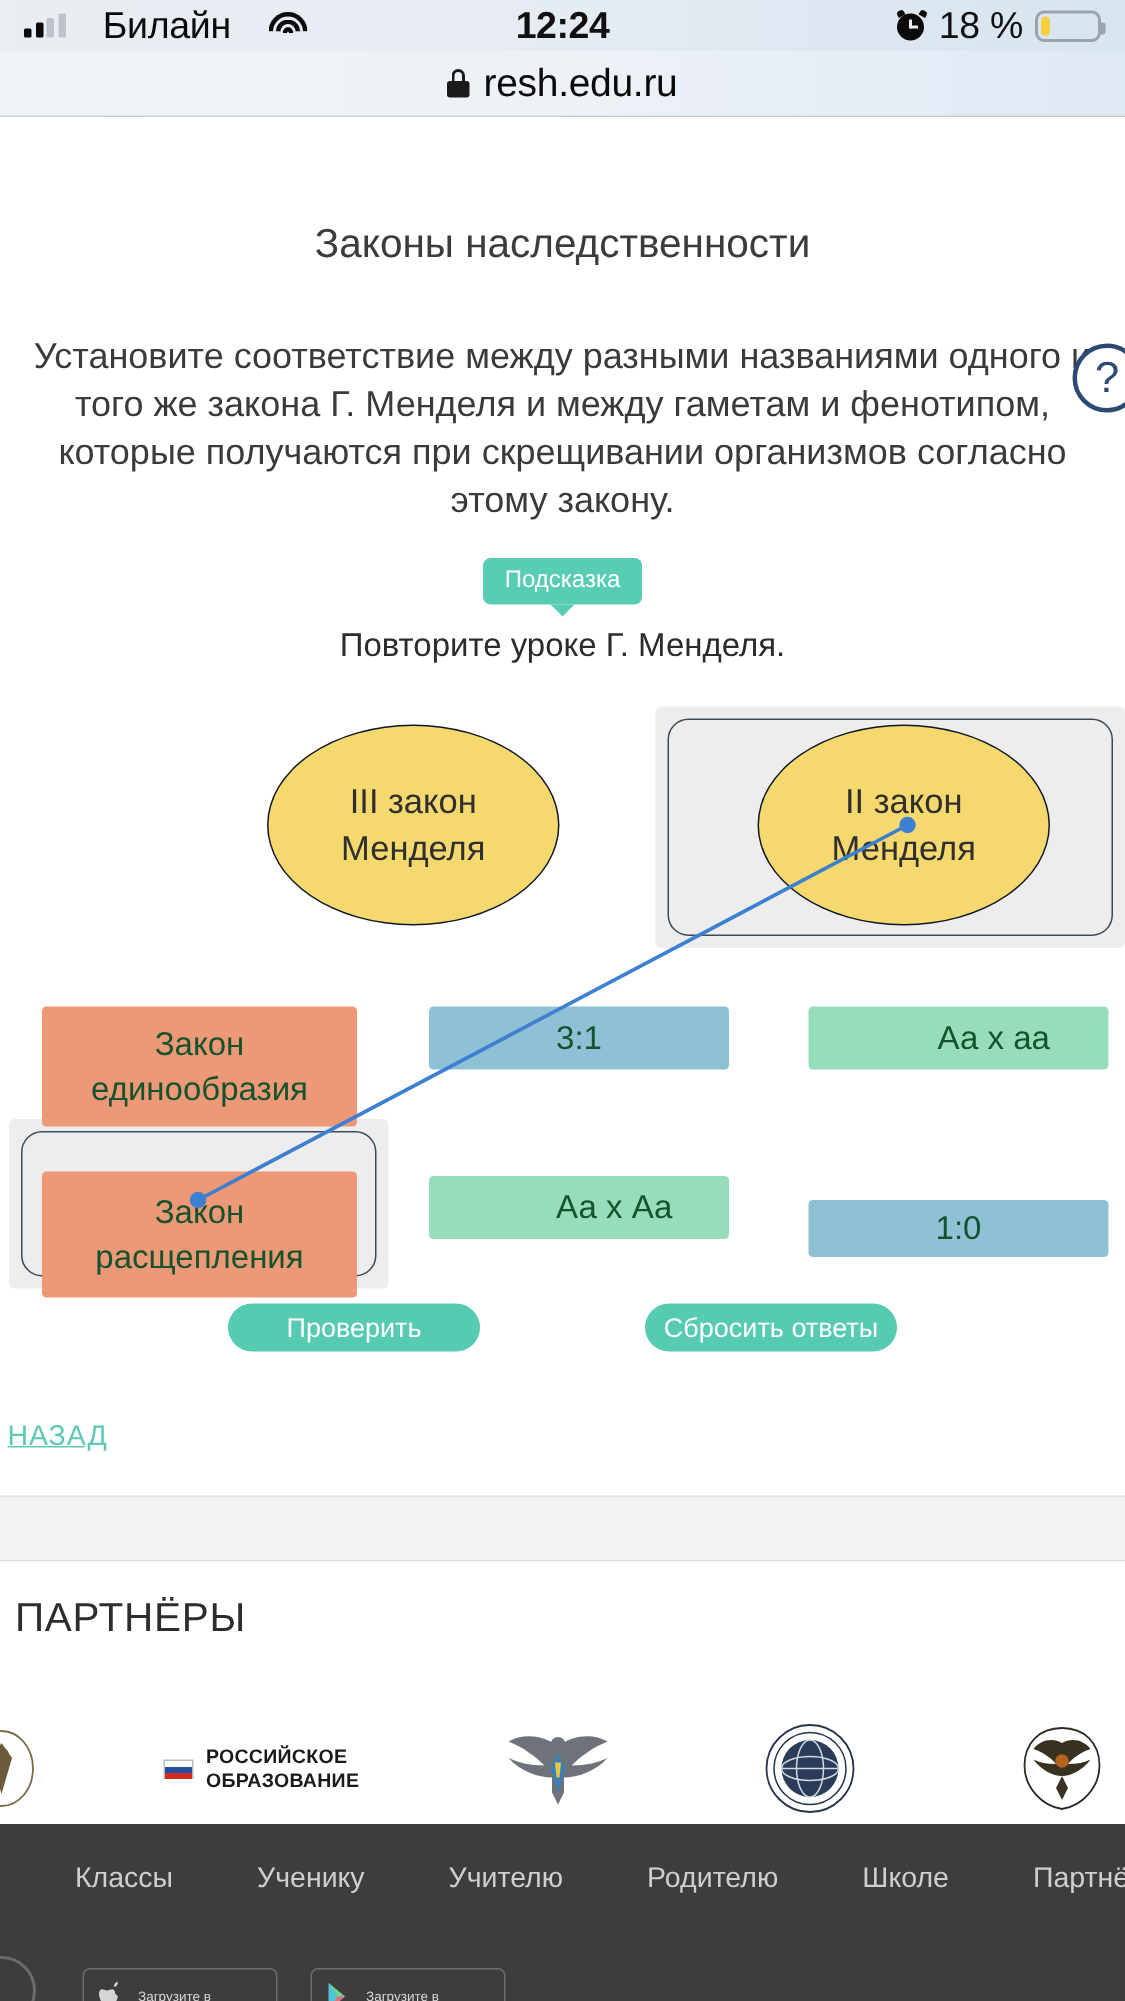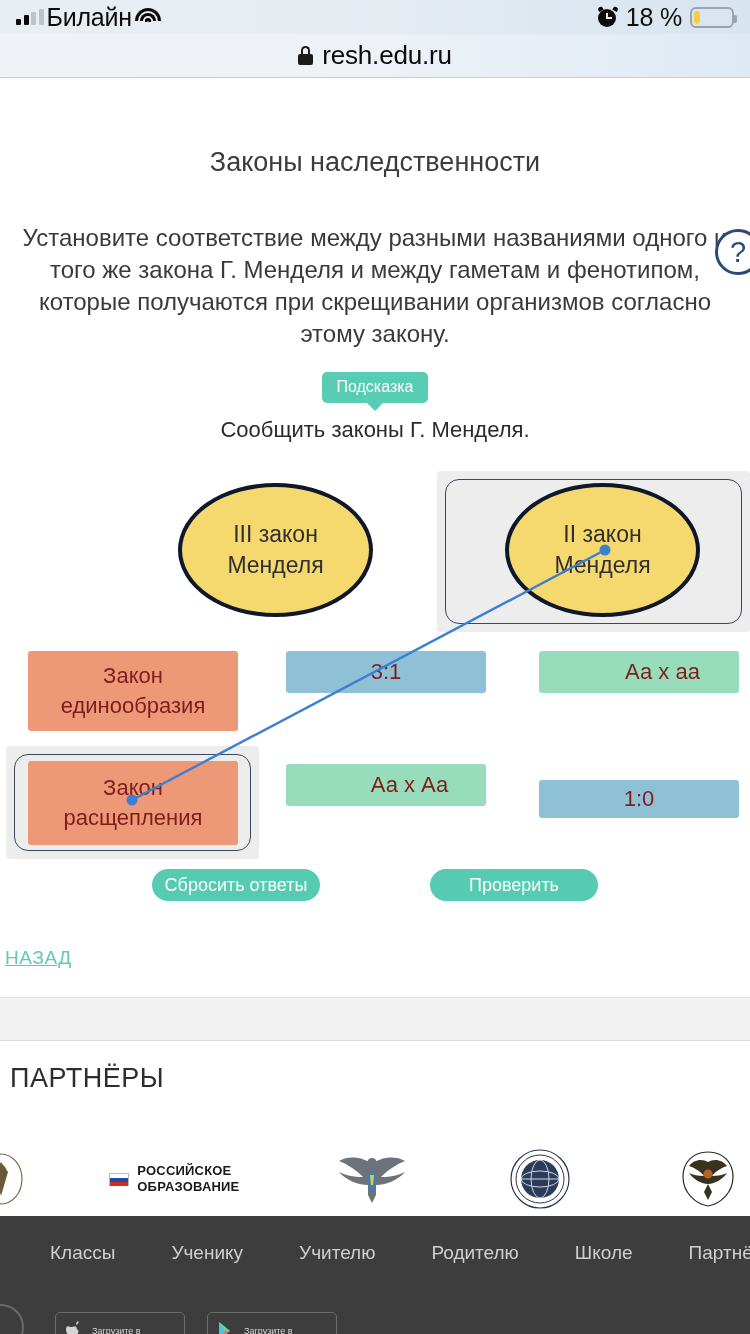--- a/index.html
+++ b/index.html
@@ -10,21 +10,21 @@
     overflow: hidden;
   }
   #screen { position: relative; width: 750px; height: 1334px; overflow: hidden; }
 
   
   .statusbar {
     position: absolute; top: 0; left: 0; width: 750px; height: 34px;
     background: linear-gradient(to right, #e9eef3 0%, #e6ecf2 45%, #d8e4f0 100%);
     display: flex; align-items: center; padding: 0 16px;
   }
-  .sb-left { display: flex; align-items: center; gap: 3px; flex: 0 0 auto; }
+  .sb-left { display: flex; align-items: center; gap: 25px; flex: 0 0 auto; }
   .sb-center { position: absolute; left: 0; right: 0; text-align: center;
                font-size: 25px; font-weight: bold; color: #101010; letter-spacing: -0.3px; }
   .sb-right { margin-left: auto; display: flex; align-items: center; gap: 8px; z-index: 2; }
   .carrier { font-size: 25px; color: #0b0b0b; letter-spacing: -0.2px; }
   .bars { display: flex; align-items: flex-end; gap: 2.5px; height: 16px; }
   .bars i { width: 5px; background: #bdc3c9; border-radius: 1px; display: block; }
   .bars i.on { background: #0b0b0b; }
   .bars i:nth-child(1) { height: 6px; }
   .bars i:nth-child(2) { height: 10px; }
   .bars i:nth-child(3) { height: 13px; }
@@ -92,28 +92,28 @@
 
   
   .board { position: relative; margin-top: 22px; height: 420px; }
   .svg-lines { position: absolute; inset: 0; width: 750px; height: 420px; z-index: 3;
                pointer-events: none; }
 
   .sel-box { position: absolute; background: #ededed; border-radius: 4px; z-index: 1; }
   .sel-box .inner { position: absolute; inset: 8px; border: 1.5px solid #3a4a5a;
                     border-radius: 14px; }
 
-  .ellipse { position: absolute; background: #f5d96e; border: 4px solid #0f172a;
+  .ellipse { position: absolute; background: #f5d96e; border: 1px solid #0f172a;
              border-radius: 50%; display: flex; flex-direction: column;
              align-items: center; justify-content: center; z-index: 2;
              font-size: 23px; color: #2f2f2f; line-height: 31px; text-align: center; }
 
   .tile { position: absolute; border-radius: 3px; display: flex; align-items: center;
-          justify-content: center; font-size: 22px; color: #7f1d1d; text-align: center;
-          line-height: 30px; z-index: 2; }
+          justify-content: center; font-size: 22px; color: #14532d; text-align: center;
+          line-height: 30px; z-index: 2; margin-top: 20px; }
   .tile.salmon { background: #ed9877; }
   .tile.blue   { background: #8fc1d6; }
   .tile.green  { background: #98ddbb; padding-left: 47px; }
 
   
   .actions { position: absolute; top: 790px; left: 0; width: 750px;
              display: flex; justify-content: center; gap: 110px; }
   .btn { background: #56cbb2; color: #ffffff; border: none; border-radius: 22px;
          font-size: 18px; font-family: "Liberation Sans", sans-serif;
          height: 32px; display: flex; align-items: center; justify-content: center; }
@@ -184,20 +184,21 @@
           <i></i>
           <i></i>
       </div>
       <div class="carrier">Билайн</div>
       <div class="wifi">
         <span></span>
           <span></span>
           <span></span>
       </div>
     </div>
+    <div class="sb-center">12:24</div>
     <div class="sb-right">
       <div class="alarm">
         <div class="ear l"></div>
           <div class="ear r"></div>
         <div class="dial"></div>
           <div class="hand"></div>
           <div class="hand2"></div>
       </div>
       <div class="battpct">18 %</div>
       <div class="battery">
@@ -218,21 +219,21 @@
   <div class="content">
 
     <h1 class="lesson-title">Законы наследственности</h1>
 
     <div class="task-text">Установите соответствие между разными названиями одного и того же закона Г. Менделя и между гаметам и фенотипом, которые получаются при скрещивании организмов согласно этому закону.</div>
 
     <div class="help-icon">?</div>
 
     <div class="hint-wrap">
       <span class="hint-badge">Подсказка</span>
-      <div class="hint-text">Сообщить законы Г. Менделя.</div>
+      <div class="hint-text">Повторите уроке Г. Менделя.</div>
     </div>
 
     <div class="board">
 
       <div class="sel-box" style="left:437px; top:6px; width:313px; height:161px;">
         <div class="inner"></div>
       </div>
 
       <div class="sel-box" style="left:6px; top:281px; width:253px; height:113px;">
         <div class="inner"></div>
@@ -275,22 +276,22 @@
       </div>
 
       <svg class="svg-lines" viewBox="0 0 750 420">
         <line x1="132" y1="335" x2="605" y2="85" stroke="#3d7fd1" stroke-width="2.4"></line>
         <circle cx="132" cy="335" r="5.5" fill="#3d7fd1"></circle>
         <circle cx="605" cy="85" r="5.5" fill="#3d7fd1"></circle>
       </svg>
     </div>
 
     <div class="actions">
+      <button class="btn check">Проверить</button>
       <button class="btn reset">Сбросить ответы</button>
-      <button class="btn check">Проверить</button>
     </div>
 
     <div class="bottom-row">
       <a class="back-link" href="#">НАЗАД</a>
     </div>
   </div>
 
   <div class="separator"></div>
 
   <div class="partners">

